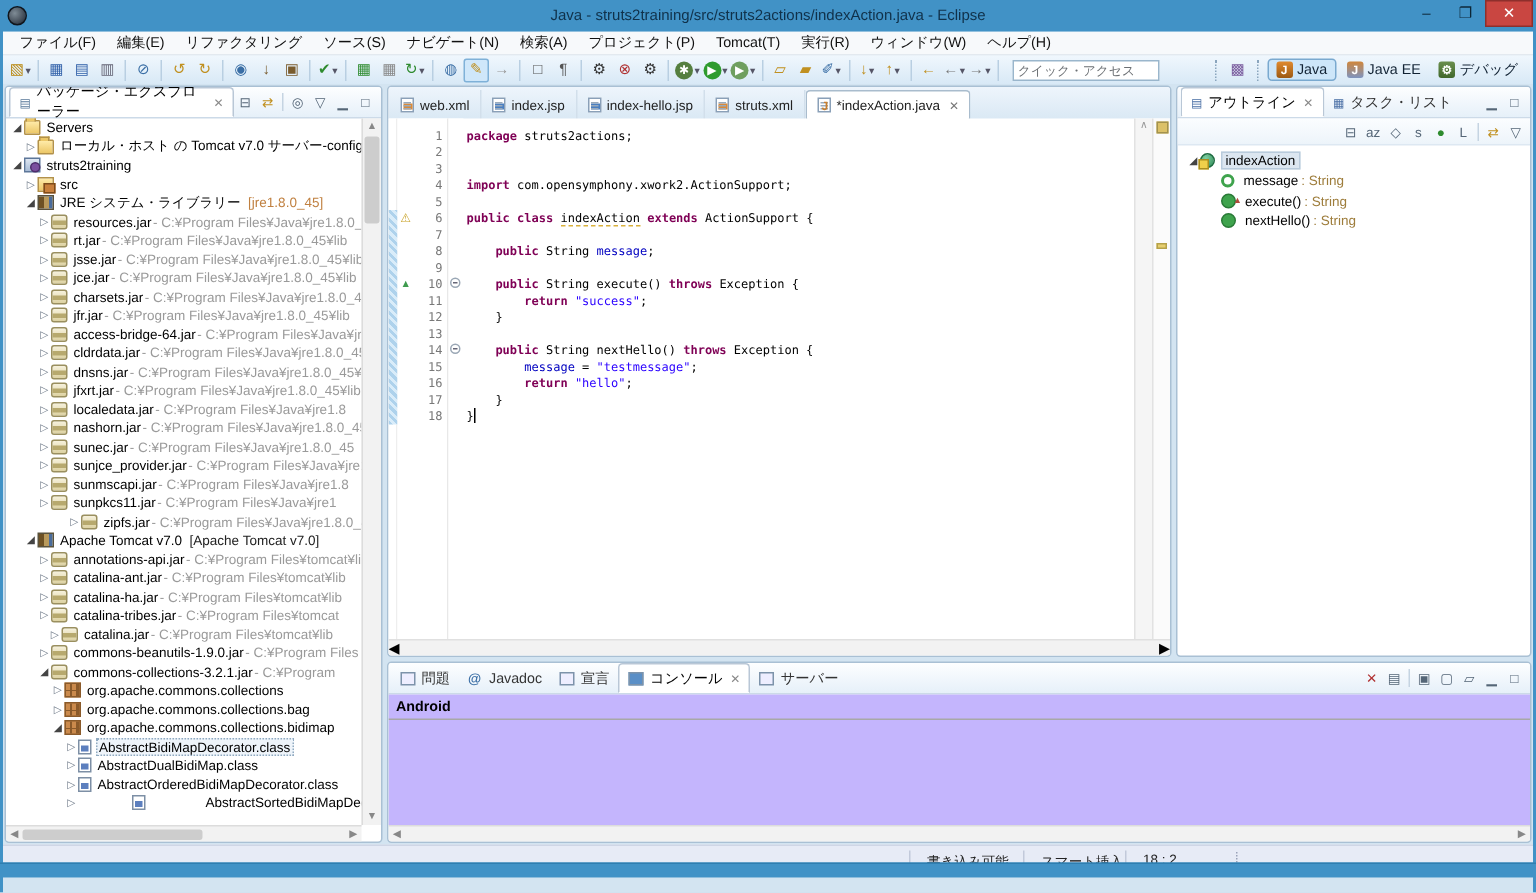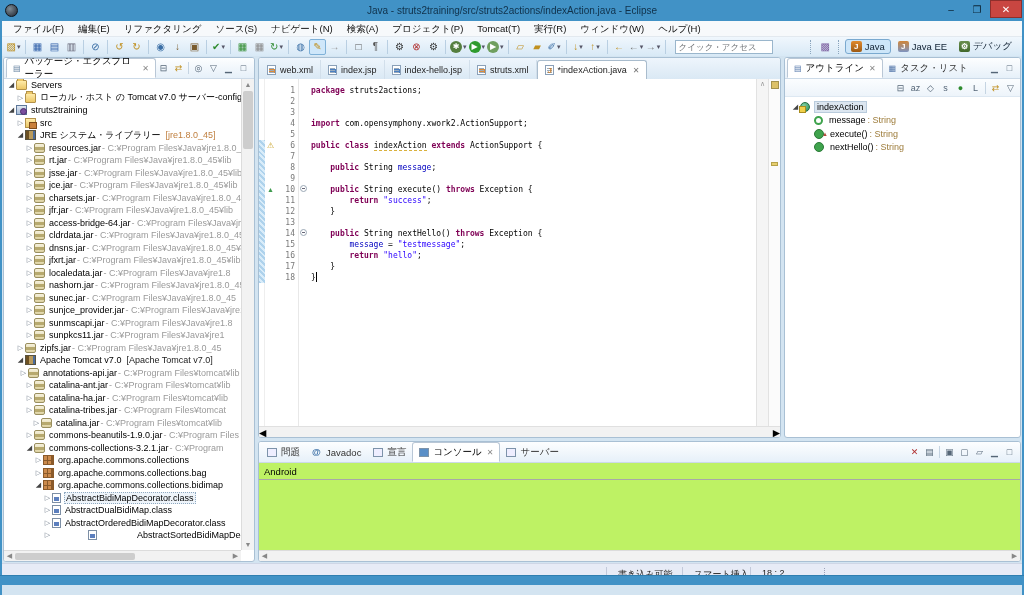--- a/index.html
+++ b/index.html
@@ -132,21 +132,21 @@
   .oi-class { border-radius:50%; background:radial-gradient(circle at 35% 30%,#7fd0a2,#2e8b57); border:1px solid #1e6b40; }
   .oi-class:after { content:""; position:absolute; left:-2px; bottom:-2px; width:5px; height:5px; background:#f0d04a; border:1px solid #a98d1e; }
   .oi-field { border-radius:50%; border:2px solid #3fa34d; width:9px; height:9px; }
   .oi-method { border-radius:50%; background:#3fa34d; border:1px solid #2a7a37; }
   .oi-method.override:after { content:"▲"; position:absolute; right:-5px; top:1px; font-size:6px; color:#b04a3a; }
 
   
   .ctab-icon { width:10px; height:9px; display:inline-block; margin-right:4px; border:1px solid #7d93aa; background:#eef; position:relative; }
   .ctab-icon.console-ic { background:#5a8fc7; }
   .ctab-icon.at { border:none; background:none; color:#3a6ea5; font-weight:bold; font-size:9px; line-height:9px; }
-  .console-content { position:absolute; top:21px; left:0; right:0; bottom:11px; background:#bef264; }
+  .console-content { position:absolute; top:21px; left:0; right:0; bottom:11px; background:#c4b5fd;font-weight:bold; }
   .console-label { padding:3px 5px 2px; font-size:9.5px; color:#000; }
   .console-rule { height:1px; background:#a8a8a8; }
 
   
   .statusbar { position:absolute; left:0; right:0; top:563px; height:22px; background:#e7ebf6; border-top:1px solid #cfd6e6; }
   .scell { position:absolute; top:4px; font-size:9px; color:#222; }
   .ssep { position:absolute; top:3px; width:1px; height:14px; background:#c2c9da; }
   .sdots { position:absolute; top:4px; width:3px; height:13px; border-left:1px dotted #9aa2b8; }
   .bottom-strip { position:absolute; left:-2px; right:-2px; bottom:0; height:10px; background:#4192c6; border-top:1px solid #2f7eb0; }
 </style>
@@ -489,33 +489,33 @@
             <span class="ic ic-jar"></span>
             <span class="tlabel">sunmscapi.jar</span>
             <span class="tpath"> - C:¥Program Files¥Java¥jre1.8</span>
           </div>
           <div class="trow" style="padding-left: 21px;">
             <span class="arrow">▷</span>
             <span class="ic ic-jar"></span>
             <span class="tlabel">sunpkcs11.jar</span>
             <span class="tpath"> - C:¥Program Files¥Java¥jre1</span>
           </div>
-          <div class="trow" style="padding-left: 12px;">
+          <div class="trow" style="padding-left: 12px; margin-left: 29px;">
             <span class="arrow">▷</span>
             <span class="ic ic-jar"></span>
             <span class="tlabel">zipfs.jar</span>
             <span class="tpath"> - C:¥Program Files¥Java¥jre1.8.0_45</span>
           </div>
           <div class="trow" style="padding-left: 12px;">
             <span class="arrow" style="color: rgb(68, 68, 68);">◢</span>
             <span class="ic ic-library"></span>
             <span class="tlabel">Apache Tomcat v7.0</span>
             <span class="tsuffix dark">[Apache Tomcat v7.0]</span>
           </div>
-          <div class="trow" style="padding-left: 15px;">
+          <div class="trow" style="padding-left: 21px;">
             <span class="arrow">▷</span>
             <span class="ic ic-jar"></span>
             <span class="tlabel">annotations-api.jar</span>
             <span class="tpath"> - C:¥Program Files¥tomcat¥lib</span>
           </div>
           <div class="trow" style="padding-left: 21px;">
             <span class="arrow">▷</span>
             <span class="ic ic-jar"></span>
             <span class="tlabel">catalina-ant.jar</span>
             <span class="tpath"> - C:¥Program Files¥tomcat¥lib</span>

